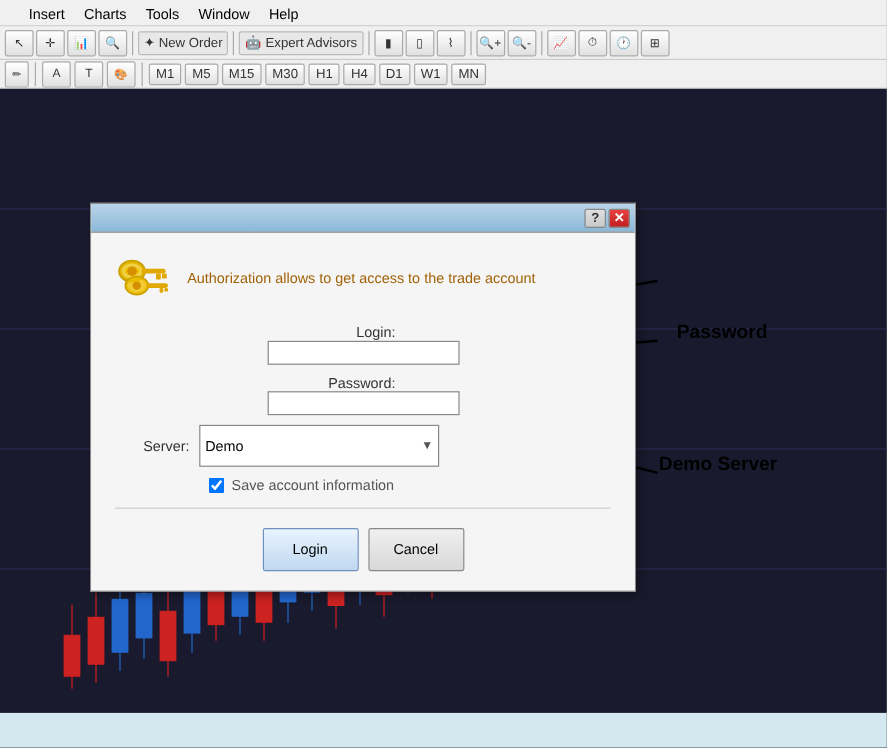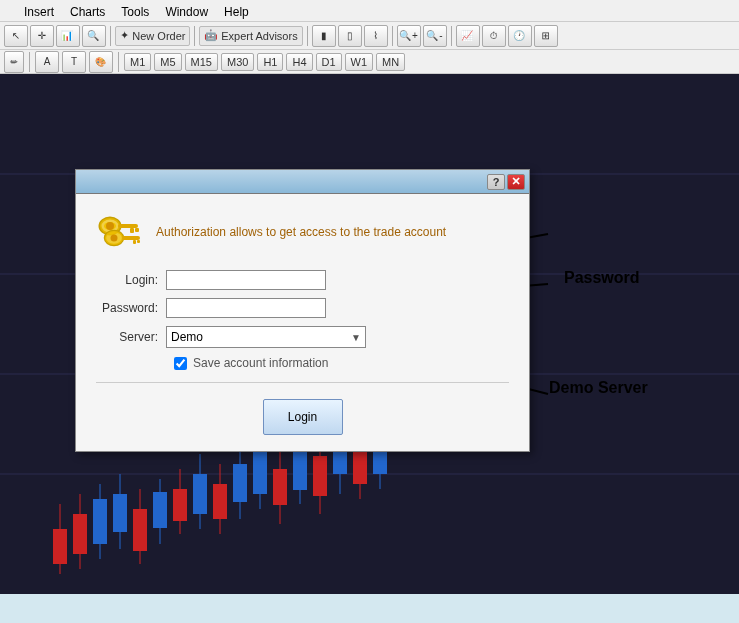--- a/index.html
+++ b/index.html
@@ -180,20 +180,21 @@
     .dialog-message {
       color: #a16207;
       font-size: 12px;
       line-height: 1.4;
     }
 
     .form-row {
       display: flex;
       align-items: center;
       margin-bottom: 8px;
+      flex-direction: column;
     }
     .form-label {
       width: 70px;
       text-align: right;
       padding-right: 8px;
       font-size: 12px;
       color: #333;
     }
     .form-input {
       width: 160px;
@@ -205,21 +206,21 @@
       outline: none;
     }
 
     .server-row {
       display: flex;
       align-items: center;
       margin-bottom: 8px;
     }
     .server-select {
       width: 200px;
-      height: 22px;
+      height: 35px;
       border: 1px solid #888;
       background: #fff;
       font-size: 12px;
       padding: 0 4px;
       cursor: pointer;
       display: flex;
       align-items: center;
       justify-content: space-between;
       position: relative;
     }
@@ -475,17 +476,18 @@
 
       <div class="checkbox-row">
         <input type="checkbox" checked="" style="">
         <label class="checkbox-label">Save account information</label>
       </div>
 
       <div class="dialog-separator"></div>
 
       <div class="dialog-buttons">
         <button class="btn-action btn-login">Login</button>
+        <button class="btn-action btn-cancel">Cancel</button>
       </div>
     </div>
   </div>
 
 </div>
 
 </body></html>

